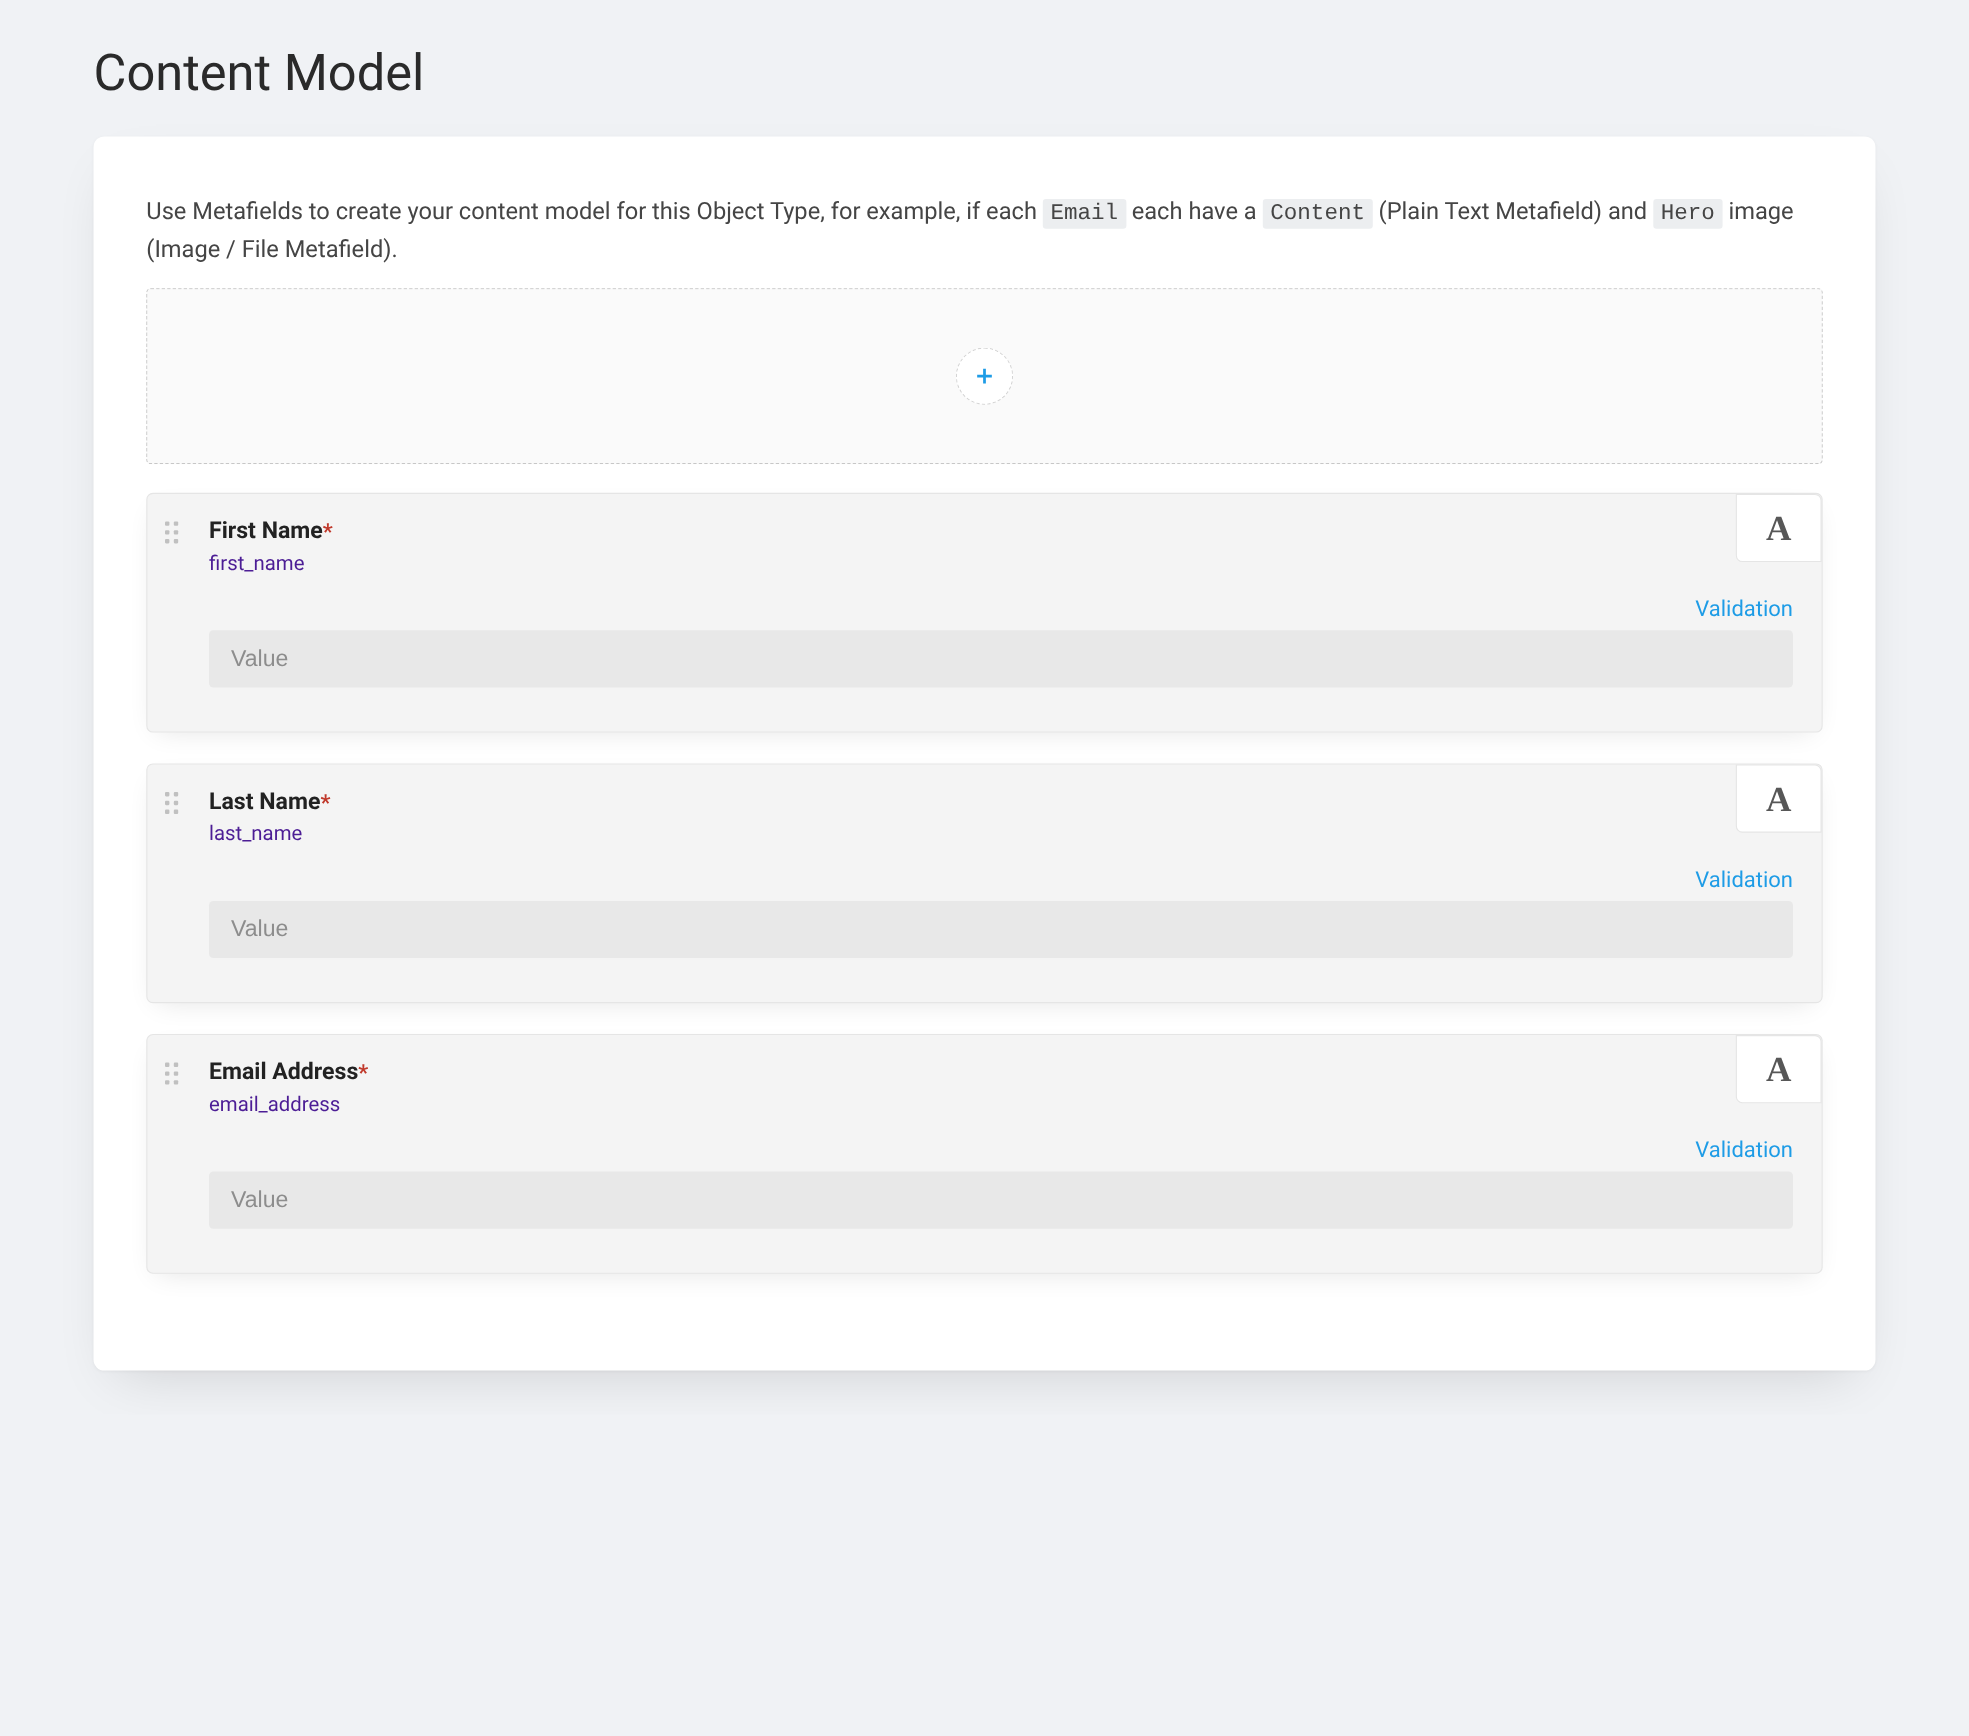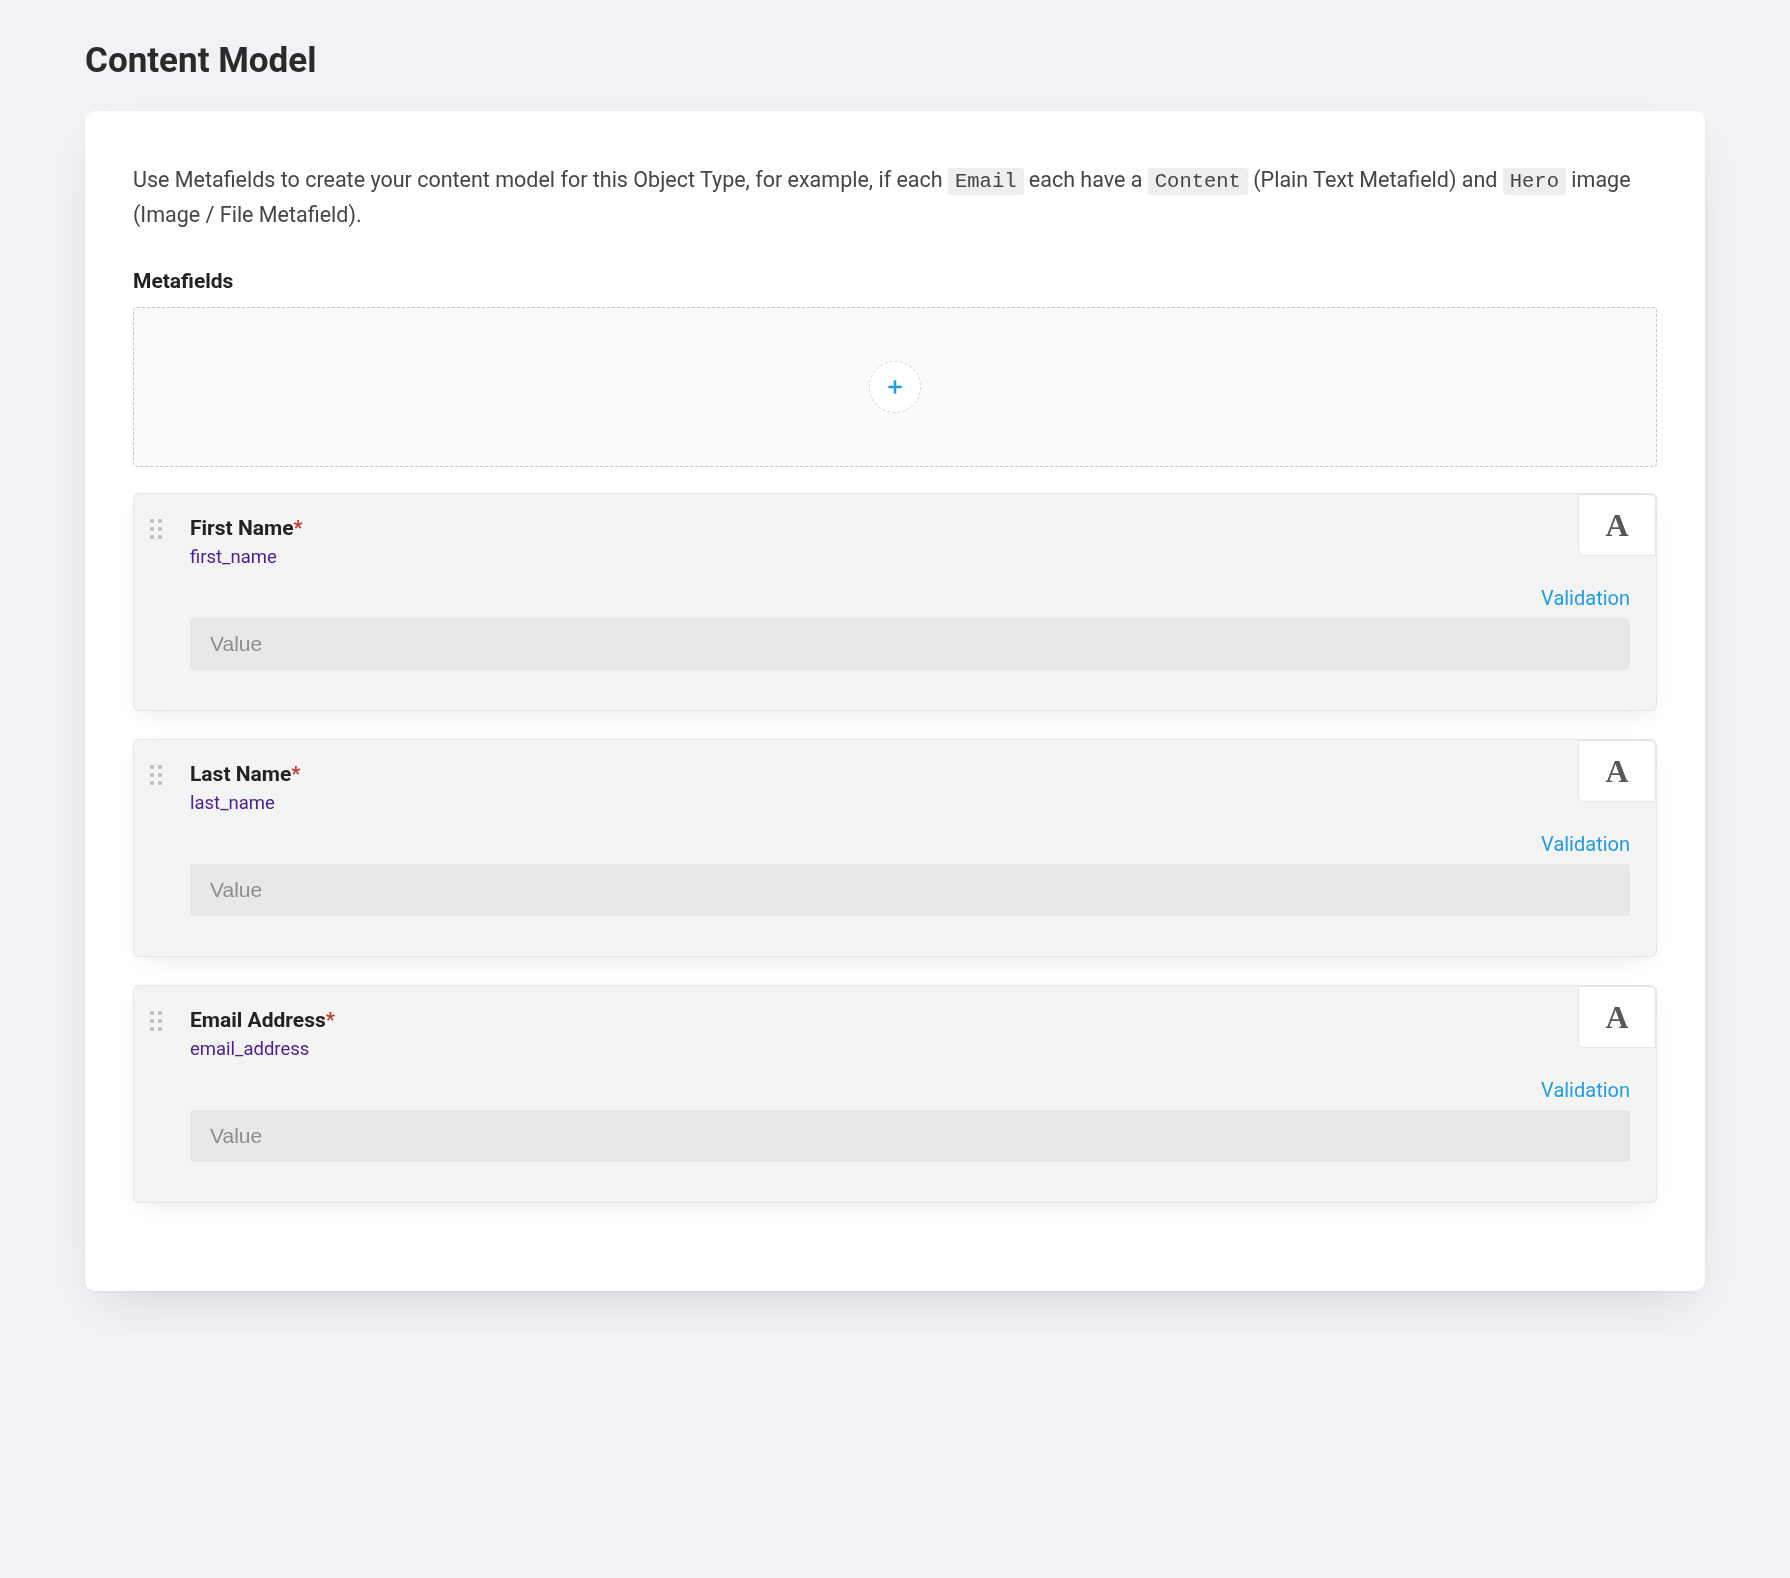--- a/index.html
+++ b/index.html
@@ -7,22 +7,22 @@
       margin: 0;
       padding: 0;
     }
     body {
       font-family: -apple-system, BlinkMacSystemFont, "Segoe UI", Roboto, "Helvetica Neue", Arial, sans-serif;
       background: #f0f2f5;
       color: #333;
       padding: 40px 85px;
     }
     .page-title {
-      font-size: 35px;
-      font-weight: 700;
+      font-size: 46px;
+      font-weight: 400;
       color: #2a2a2a;
       margin-bottom: 30px;
     }
     .main-card {
       background: #fff;
       border-radius: 10px;
       box-shadow: 0 1px 3px rgba(0,0,0,0.04), 0 20px 50px -20px rgba(0,0,0,0.15);
       padding: 52px 48px 60px 48px;
     }
     .intro p {
@@ -173,21 +173,20 @@
 <h1 class="page-title">Content Model</h1>
 
 <div class="main-card">
 
   <div class="intro">
     <p>
       <span>Use Metafields to create your content model for this Object Type, for example, if each </span><code>Email</code><span> each have a </span><code>Content</code><span> (Plain Text Metafield) and </span><code>Hero</code><span> image (Image / File Metafield).</span>
     </p>
   </div>
 
-  <div class="section-label">Metafields</div>
 
   <div class="add-zone">
     <div class="add-btn">
       <svg viewBox="0 0 24 24" fill="none">
         <line x1="12" y1="4" x2="12" y2="20"></line>
         <line x1="4" y1="12" x2="20" y2="12"></line>
       </svg>
     </div>
   </div>
 

